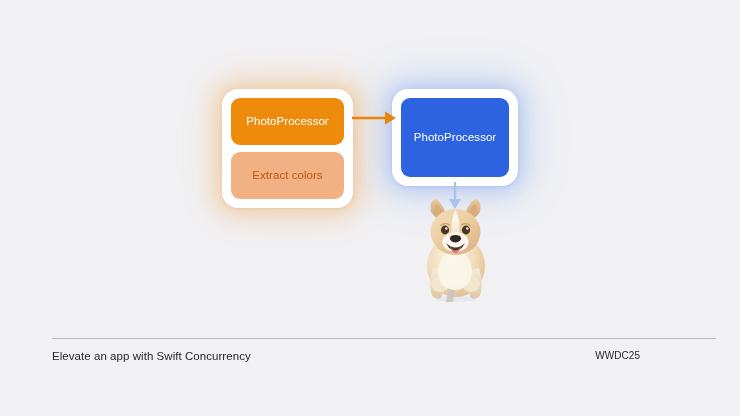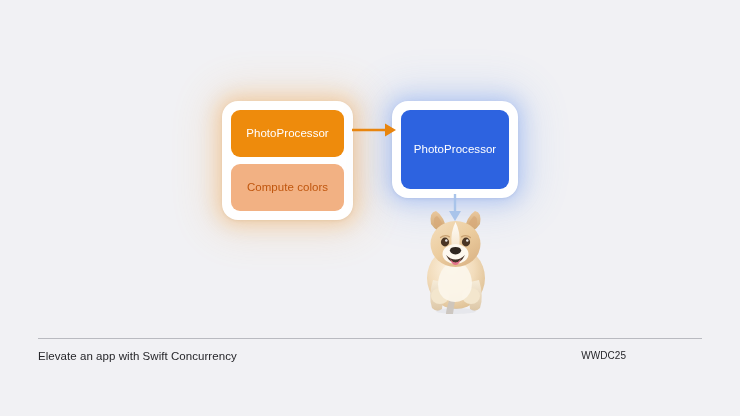--- a/index.html
+++ b/index.html
@@ -21,21 +21,21 @@
     position: absolute;
     inset: 0;
     width: 740px;
     height: 416px;
   }
 
   
   #diagram {
     position: absolute;
     left: 0;
-    top: 16px;
+    top: 4px;
     width: 740px;
     height: 320px;
   }
 
   
   .group-card {
     position: absolute;
     background: #ffffff;
     border-radius: 16px;
     box-sizing: border-box;
@@ -117,21 +117,21 @@
     position: absolute;
     left: 409px;
     top: 192px;
     width: 94px;
     height: 106px;
   }
 
   
   #footer {
     position: absolute;
-    left: 0;
+    left: 14px;
     top: 320px;
     width: 664px;
     height: 96px;
   }
   #footer-rule {
     position: absolute;
     left: 38px;
     top: 18px;
     width: 664px;
     height: 1px;
@@ -158,21 +158,21 @@
 </style>
 </head>
 <body>
 
 <div id="slide">
 
   <div id="diagram">
 
     <div id="orange-group" class="group-card">
       <div class="chip chip-orange-solid">PhotoProcessor</div>
-      <div class="chip chip-orange-soft">Compute colors</div>
+      <div class="chip chip-orange-soft">Extract colors</div>
     </div>
 
     <div id="blue-group" class="group-card">
       <div class="chip chip-blue-solid">PhotoProcessor</div>
     </div>
 
     <svg id="arrow-right" viewBox="0 0 44 28">
       <line x1="0" y1="14" x2="33" y2="14" stroke="#e8850e" stroke-width="2.6" stroke-linecap="butt"></line>
       <polygon points="33,7.5 44,14 33,20.5" fill="#e8850e"></polygon>
     </svg>

